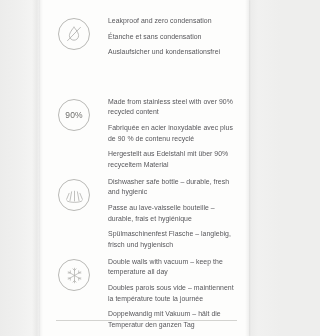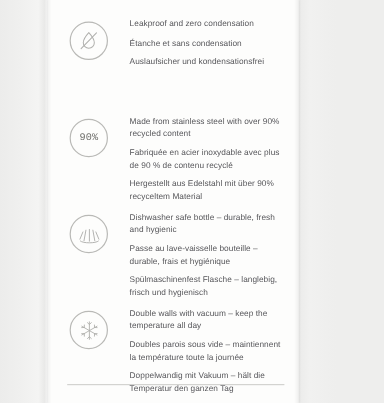--- a/index.html
+++ b/index.html
@@ -90,21 +90,21 @@
     border: 0.8px solid #b9b9b6;
     display: flex;
     align-items: center;
     justify-content: center;
     box-sizing: border-box;
   }
 
   .icon-circle svg { display: block; }
 
   .pct-text {
-    font-family: Liberation Mono, monospace;
+    font-family: Liberation Sans, sans-serif;
     font-size: 8.5px;
     color: #6d6d6a;
     letter-spacing: 0.1px;
     line-height: 1;
   }
 
   .text-cell {
     flex: 1 1 auto;
     padding-right: 8px;
   }

